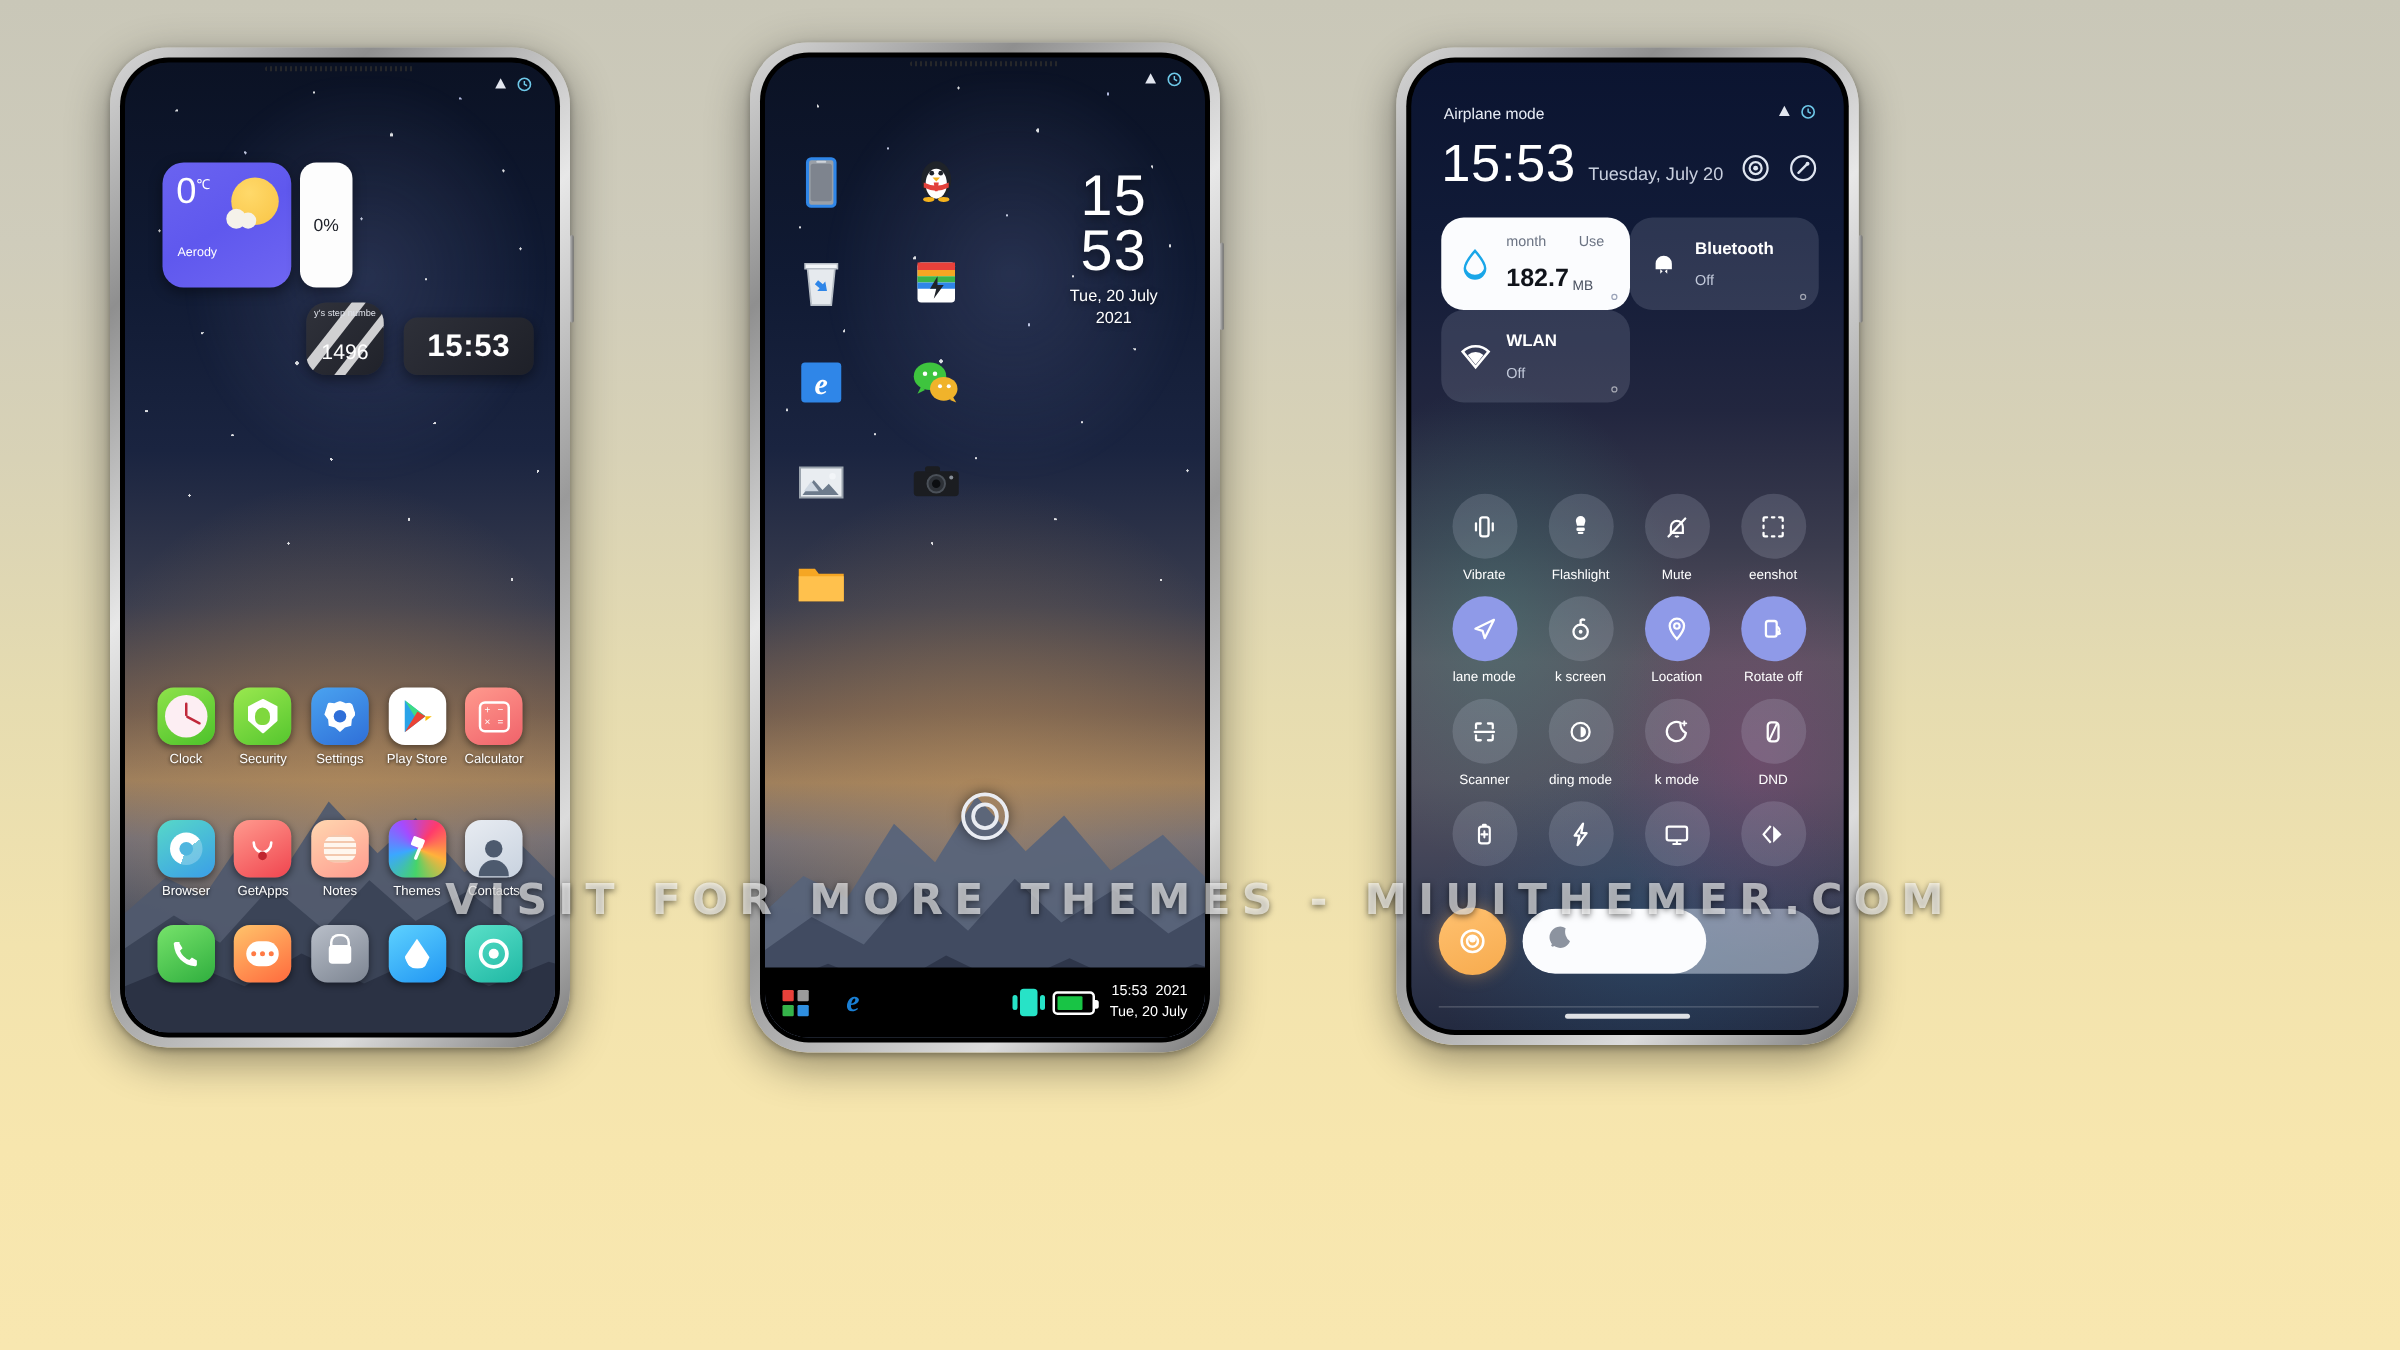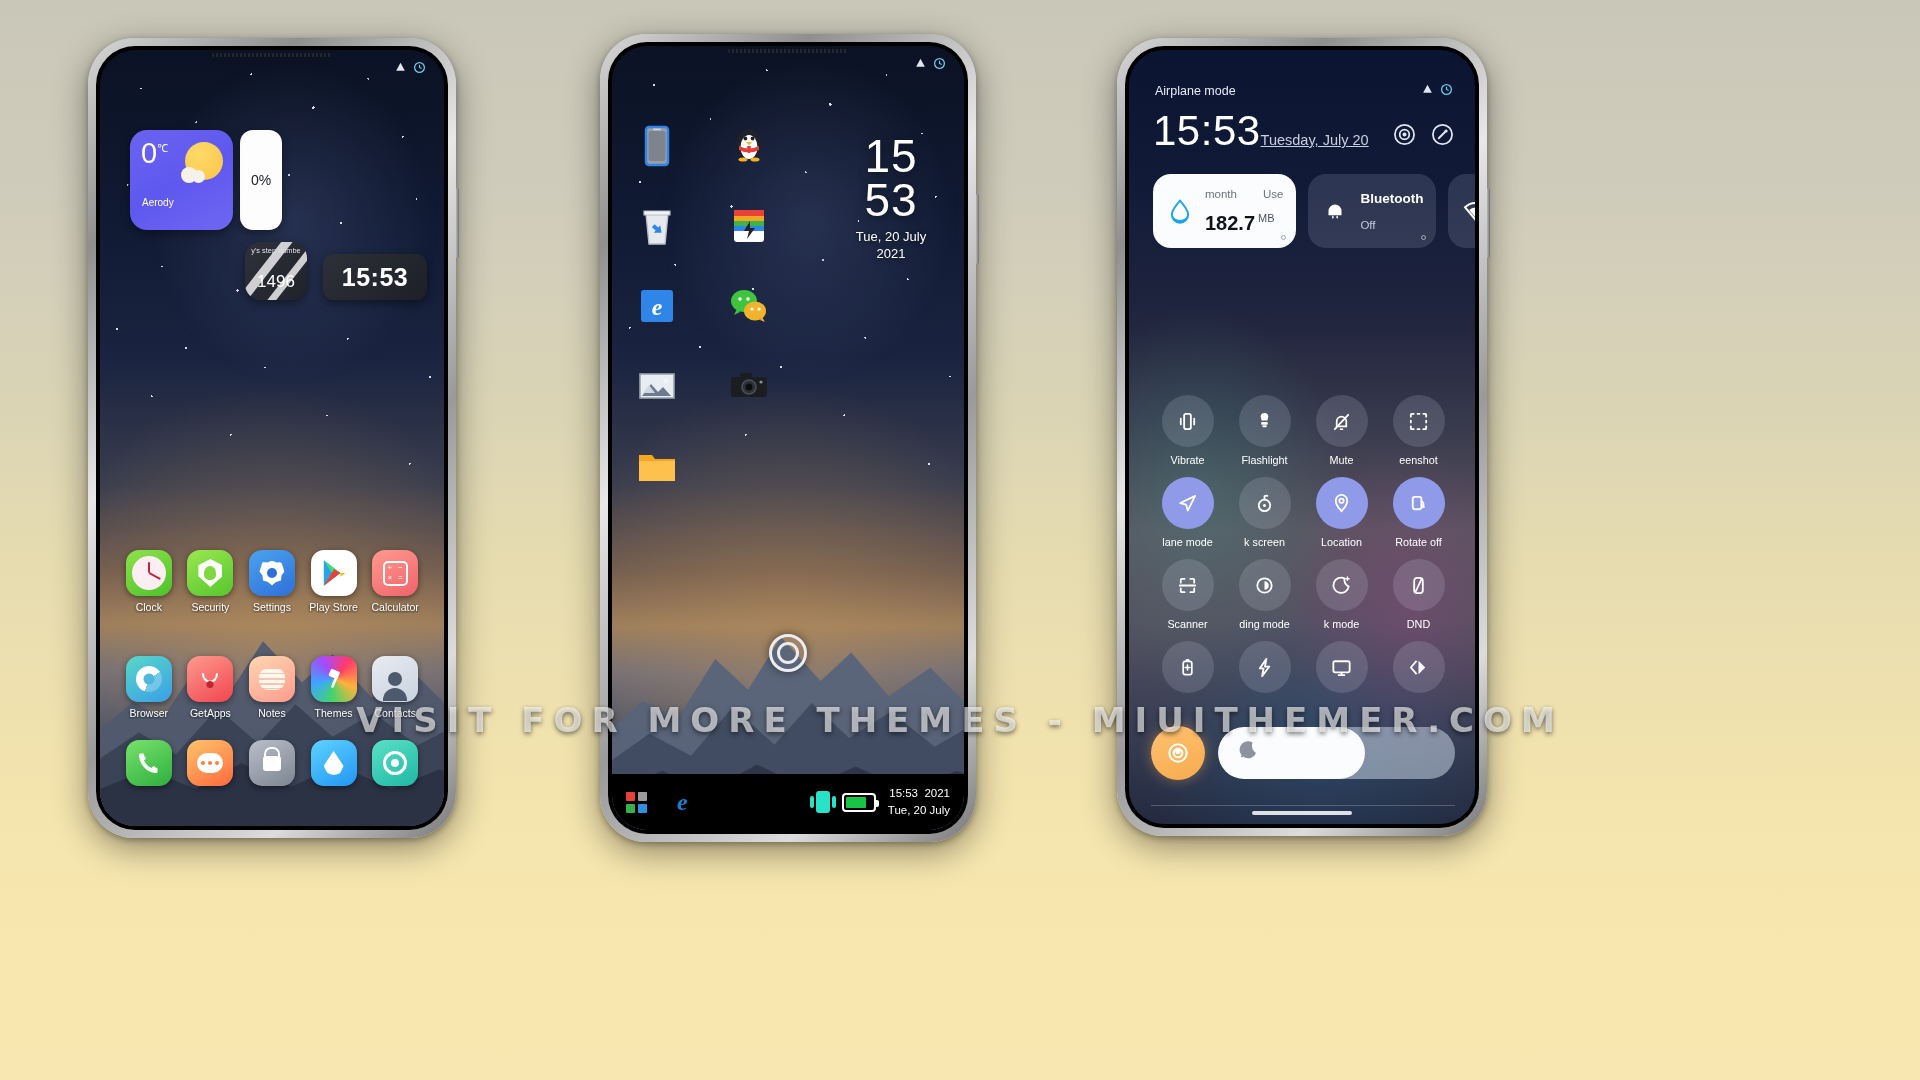--- a/index.html
+++ b/index.html
@@ -329,41 +329,41 @@
       radial-gradient(ellipse 70% 40% at 20% 58%, rgba(70,140,130,.38), transparent 62%),
       radial-gradient(ellipse 60% 34% at 80% 72%, rgba(150,70,130,.34), transparent 60%),
       radial-gradient(ellipse 80% 30% at 55% 90%, rgba(40,90,130,.40), transparent 65%),
       linear-gradient(to bottom, #0b1430 0%, #111b38 18%, #22263f 36%,
         #3b3c4e 50%, #5a5360 62%, #55505f 74%, #3b4055 86%, #232a40 100%);
   }
   .cc-head { position:absolute; left:26px; top:34px; color:#e8ecf5; font-size:12.5px; }
   .cc-sb { position:absolute; right:22px; top:33px; display:flex; gap:6px; align-items:center; }
   .cc-clockrow { position:absolute; left:24px; right:20px; top:60px; display:flex; align-items:flex-end; }
   .cc-time { color:#fff; font-size:42px; font-weight:300; line-height:1; letter-spacing:.5px; }
-  .cc-date { color:#c8cfde; font-size:14.5px; margin-bottom:4px;text-decoration:underline; }
+  .cc-date { color:#c8cfde; font-size:14.5px; margin-left:10px; margin-bottom:4px; }
   .cc-headicons { margin-left:auto; display:flex; gap:13px; margin-bottom:5px; }
   .cc-hi { width:25px;height:25px; }
 
   .cc-tiles { position:absolute; left:24px; right:20px; top:124px;
-    display:grid; grid-template-columns:1fr 1fr 1fr 1fr; gap:12px; }
+    display:grid; grid-template-columns:1fr 1fr; gap:0; }
   .tile { height:74px; border-radius:18px; position:relative; display:flex; align-items:center; padding:0 13px; gap:11px; }
   .tile.on  { background:#fbfcfe; }
   .tile.off { background: rgba(210,218,236,.15); }
   .tile .ticon { width:28px; height:28px; flex:none; display:flex; align-items:center; justify-content:center;}
   .tile .ttxt { min-width:0; }
   .tile .t1 { font-size:13.5px; font-weight:bold; white-space:nowrap; overflow:hidden; }
   .tile .t1.dim { font-weight:normal; }
   .tile .t2 { font-size:11.5px; margin-top:13px; white-space:nowrap; }
   .tile.off .t1 { color:#fff; }
   .tile.off .t2 { color:#c3cadb; }
   .tile.muted .t1, .tile.muted .t2 { color:#9aa3b8; }
   .tile .dot { position:absolute; right:10px; bottom:8px; width:5px;height:5px;border-radius:50%;
     border:1px solid rgba(255,255,255,.55); }
   .tile.on .dot { border-color:#9aa3b8; }
-  .tile .usage { display:flex; align-items:flex-start; gap:3px;margin-top:12px;}
+  .tile .usage { display:flex; align-items:flex-end; gap:3px;margin-top:12px;}
   .tile .usage b { font-size:20px; font-weight:bold; color:#10131a; }
   .tile .usage em { font-style:normal; font-size:11px; color:#4a5160; }
   .tile .usagetop { display:flex; gap:26px; font-size:11.5px; color:#6b7383; }
 
   .cc-grid { position:absolute; left:20px; right:18px; top:345px;
     display:grid; grid-template-columns:repeat(4,1fr); row-gap:11px; }
   .qt { text-align:center; }
   .qt .circ { width:52px; height:52px; border-radius:50%; margin:0 auto;
     display:flex; align-items:center; justify-content:center;
     background: rgba(216,223,240,.16); }

